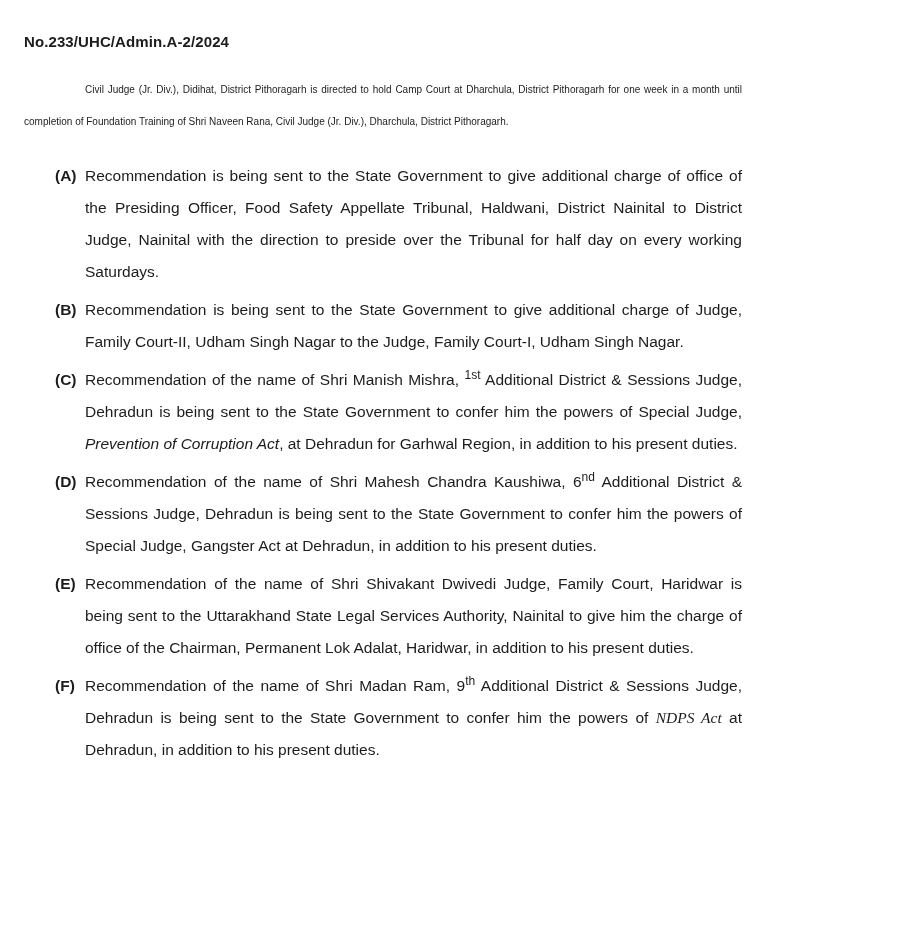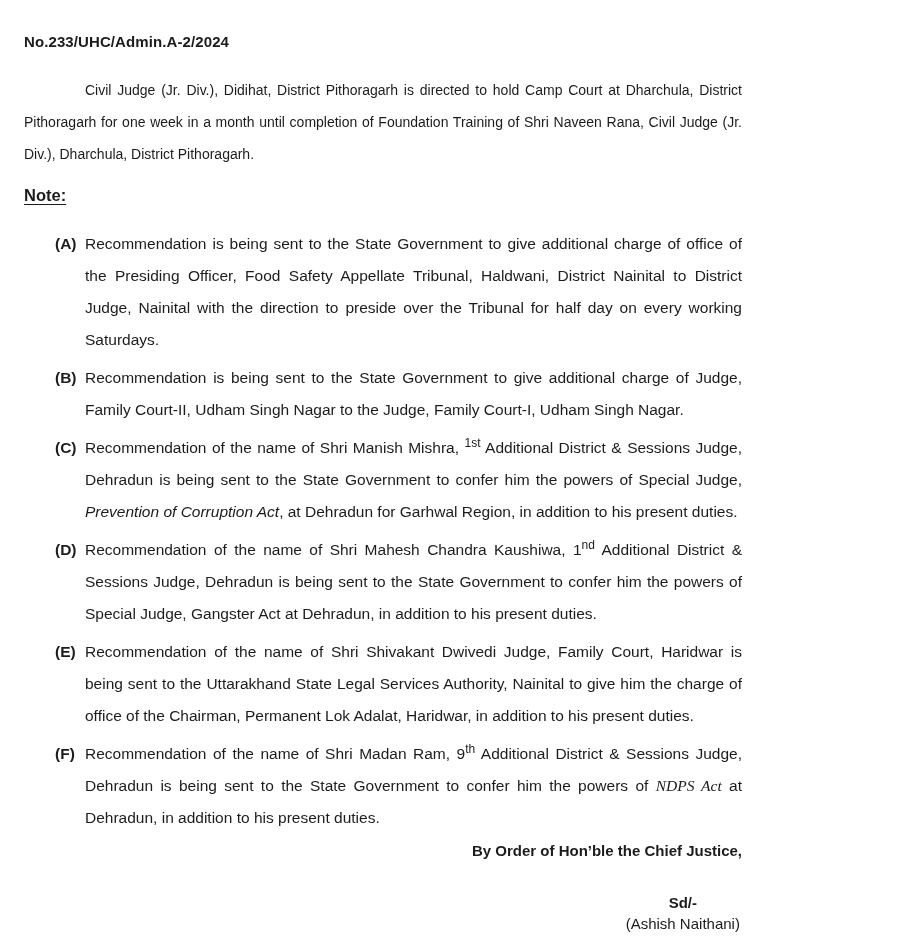--- a/index.html
+++ b/index.html
@@ -19,21 +19,21 @@
     border-radius: 27px;
   }
   .ref-no {
     font-weight: bold;
     font-size: 15px;
     line-height: 20px;
     letter-spacing: 0.1px;
   }
   .opening {
     margin-top: 22px;
-    font-size: 14px;
+    font-size: 10px;
     line-height: 32px;
     text-align: justify;
     text-indent: 61px;
   }
   .note-heading {
     margin-top: 14px;
     font-weight: bold;
     font-size: 16.5px;
     line-height: 22px;
     text-decoration: underline;
@@ -87,57 +87,48 @@
 </style>
 </head>
 <body>
 
 <div class="page">
 
   <div class="ref-no">No.233/UHC/Admin.A-2/2024</div>
 
   <p class="opening">Civil Judge (Jr. Div.), Didihat, District Pithoragarh is directed to hold Camp Court at Dharchula, District Pithoragarh for one week in a month until completion of Foundation Training of Shri Naveen Rana, Civil Judge (Jr. Div.), Dharchula, District Pithoragarh.</p>
 
-  <div class="note-heading">Note:</div>
 
   <ol class="notes">
   <li class="note">
     <span class="note-label">(A)</span>
     <div class="note-text"><span>Recommendation is being sent to the State Government to give additional charge of office of the Presiding Officer, Food Safety Appellate Tribunal, Haldwani, District Nainital to District Judge, Nainital with the direction to preside over the Tribunal for half day on every working Saturdays.</span></div>
   </li>
 
   <li class="note">
     <span class="note-label">(B)</span>
     <div class="note-text"><span>Recommendation is being sent to the State Government to give additional charge of Judge, Family Court-II, Udham Singh Nagar to the Judge, Family Court-I, Udham Singh Nagar.</span></div>
   </li>
 
   <li class="note">
     <span class="note-label">(C)</span>
     <div class="note-text"><span>Recommendation of the name of Shri Manish Mishra, </span><sup>1st</sup><span> Additional District &amp; Sessions Judge, Dehradun is being sent to the State Government to confer him the powers of Special Judge, </span><span style="font-style: italic;">Prevention of Corruption Act</span><span>, at Dehradun for Garhwal Region, in addition to his present duties.</span></div>
   </li>
 
   <li class="note">
     <span class="note-label">(D)</span>
-    <div class="note-text"><span>Recommendation of the name of Shri Mahesh Chandra Kaushiwa, 1</span><sup>nd</sup><span> Additional District &amp; Sessions Judge, Dehradun is being sent to the State Government to confer him the powers of Special Judge, </span><span style="">Gangster Act</span><span> at Dehradun, in addition to his present duties.</span></div>
+    <div class="note-text"><span>Recommendation of the name of Shri Mahesh Chandra Kaushiwa, 6</span><sup>nd</sup><span> Additional District &amp; Sessions Judge, Dehradun is being sent to the State Government to confer him the powers of Special Judge, </span><span style="">Gangster Act</span><span> at Dehradun, in addition to his present duties.</span></div>
   </li>
 
   <li class="note">
     <span class="note-label">(E)</span>
     <div class="note-text"><span>Recommendation of the name of Shri Shivakant Dwivedi Judge, Family Court, Haridwar is being sent to the Uttarakhand State Legal Services Authority, Nainital to give him the charge of office of the Chairman, Permanent Lok Adalat, Haridwar, in addition to his present duties.</span></div>
   </li>
 
   <li class="note">
     <span class="note-label">(F)</span>
     <div class="note-text"><span>Recommendation of the name of Shri Madan Ram, 9</span><sup>th</sup><span> Additional District &amp; Sessions Judge, Dehradun is being sent to the State Government to confer him the powers of </span><span style="font-style: italic; font-family: Liberation Serif, serif;">NDPS Act</span><span> at Dehradun, in addition to his present duties.</span></div>
   </li>
 </ol>
 
-  <div class="closing">By Order of Hon’ble the Chief Justice,</div>
 
-  <div class="signature-wrap">
-    <div class="signature">
-      <div class="sd">Sd/-</div>
-      <div class="name">(Ashish Naithani)</div>
-      <div class="title">Registrar General</div>
-    </div>
-  </div>
 
 </div>
 
 </body></html>

